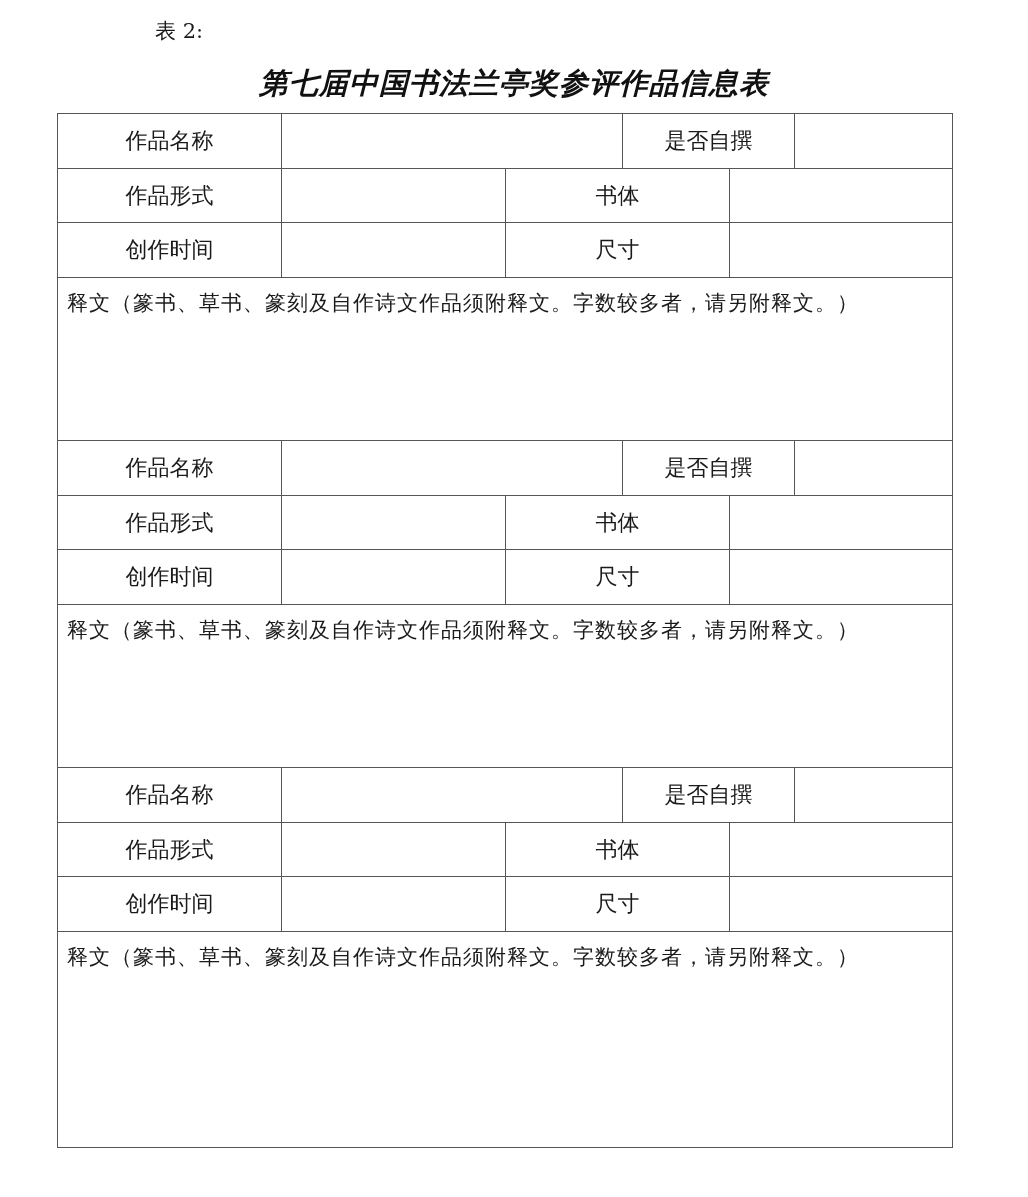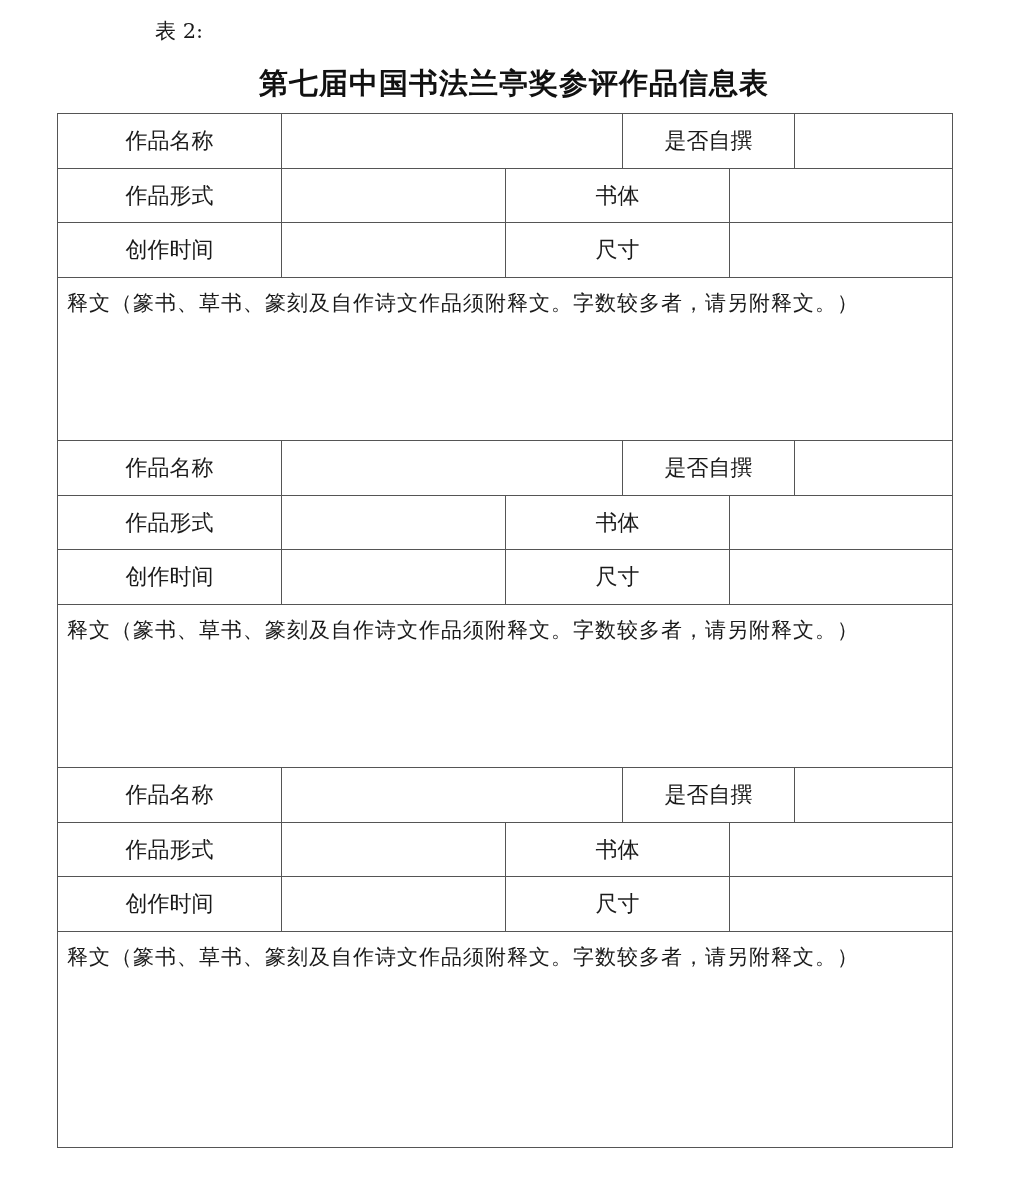--- a/index.html
+++ b/index.html
@@ -1,21 +1,21 @@
 <!DOCTYPE html>
 <html><head>
 <meta charset="utf-8">
 <style>
   html, body { margin:0; padding:0; background:#ffffff; }
   body { width:1028px; height:1197px; position:relative; overflow:hidden;
          font-family:"DejaVu Serif","Liberation Serif",serif; color:#1a1a1a; }
   .table-label { position:absolute; left:155px; top:17px; font-size:21px;text-align:center; }
   .doc-title { position:absolute; left:0; width:1028px; top:64px; text-align:center;
                font-family:"DejaVu Sans","Liberation Sans",sans-serif; font-weight:bold;
-               font-size:29px; letter-spacing:1px; color:#111; }
+               font-size:29px; letter-spacing:1px; color:#111;font-style:italic; }
   .block { position:absolute; left:57px; width:896px; }
   .cell { position:absolute; box-sizing:border-box; border:1.5px solid #555;
           display:flex; align-items:center; justify-content:center; font-size:22px;
           font-family:Liberation Serif, serif; }
   .cell.input { cursor:text; }
   .cell.note { align-items:flex-start; justify-content:flex-start; padding:11px 0 0 9px;
                font-family:"DejaVu Serif","Liberation Serif",serif; font-size:21px; letter-spacing:1px; }
 </style>
 </head>
 <body>

